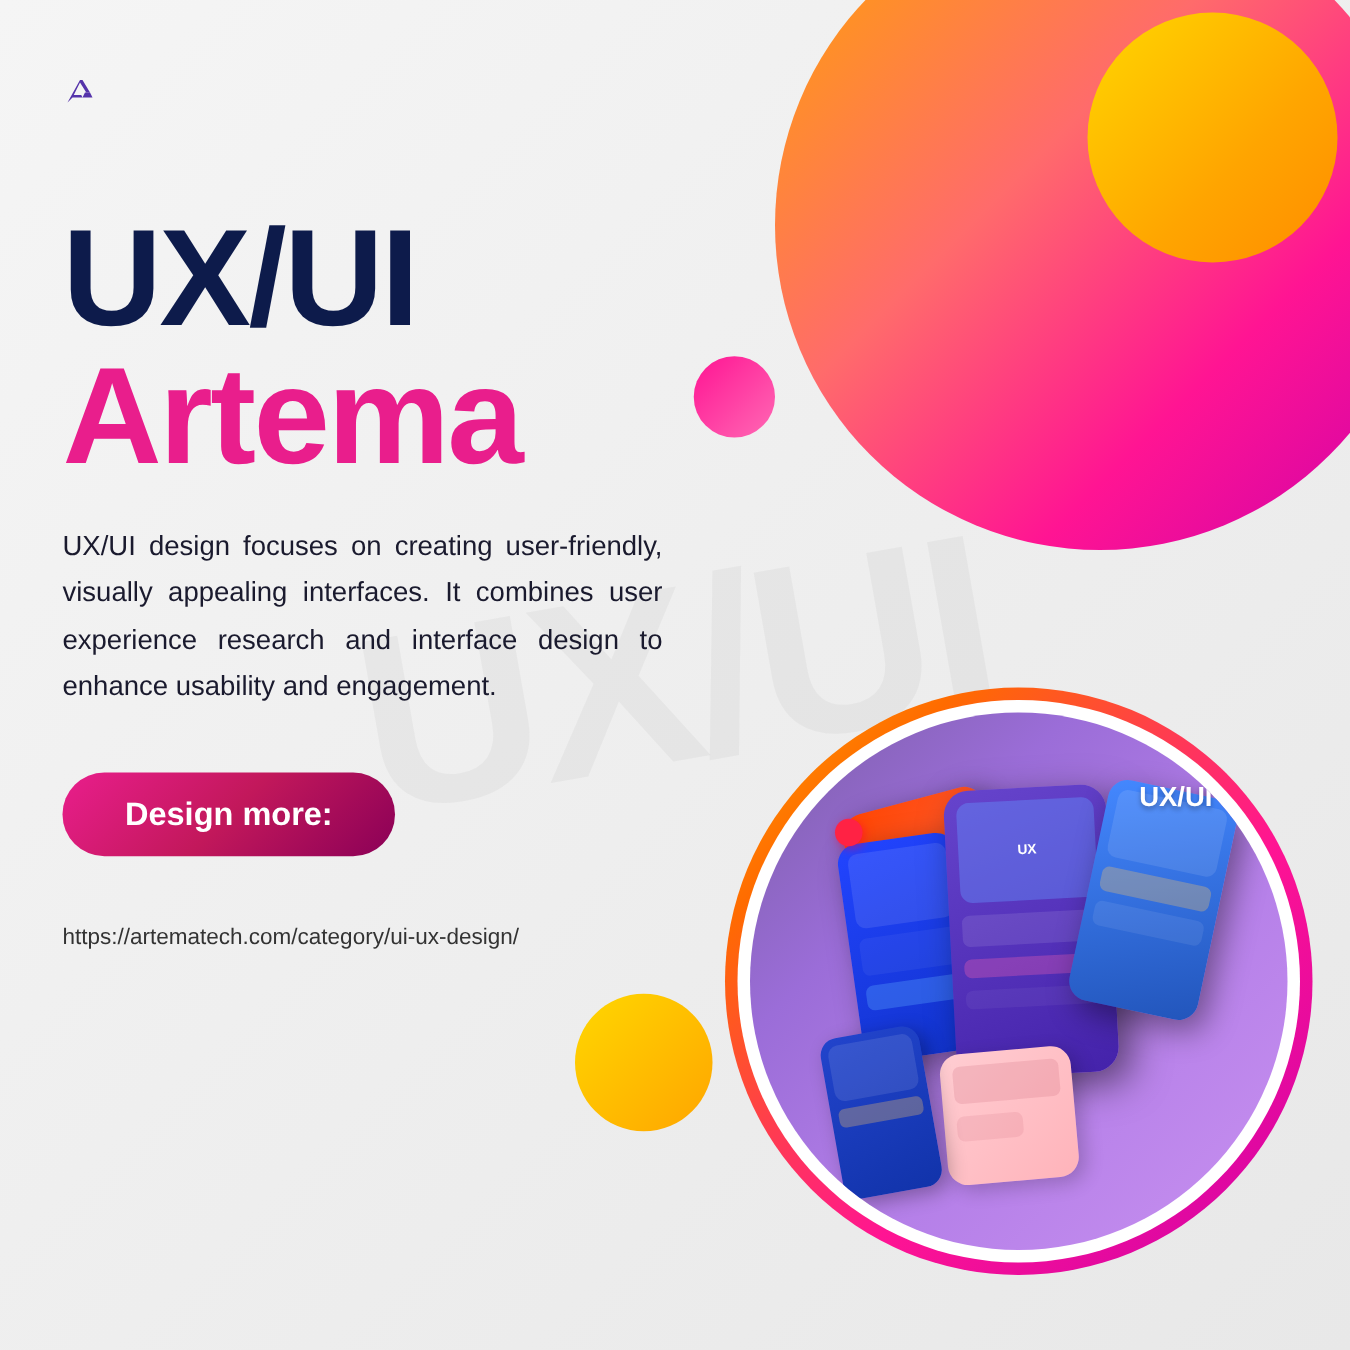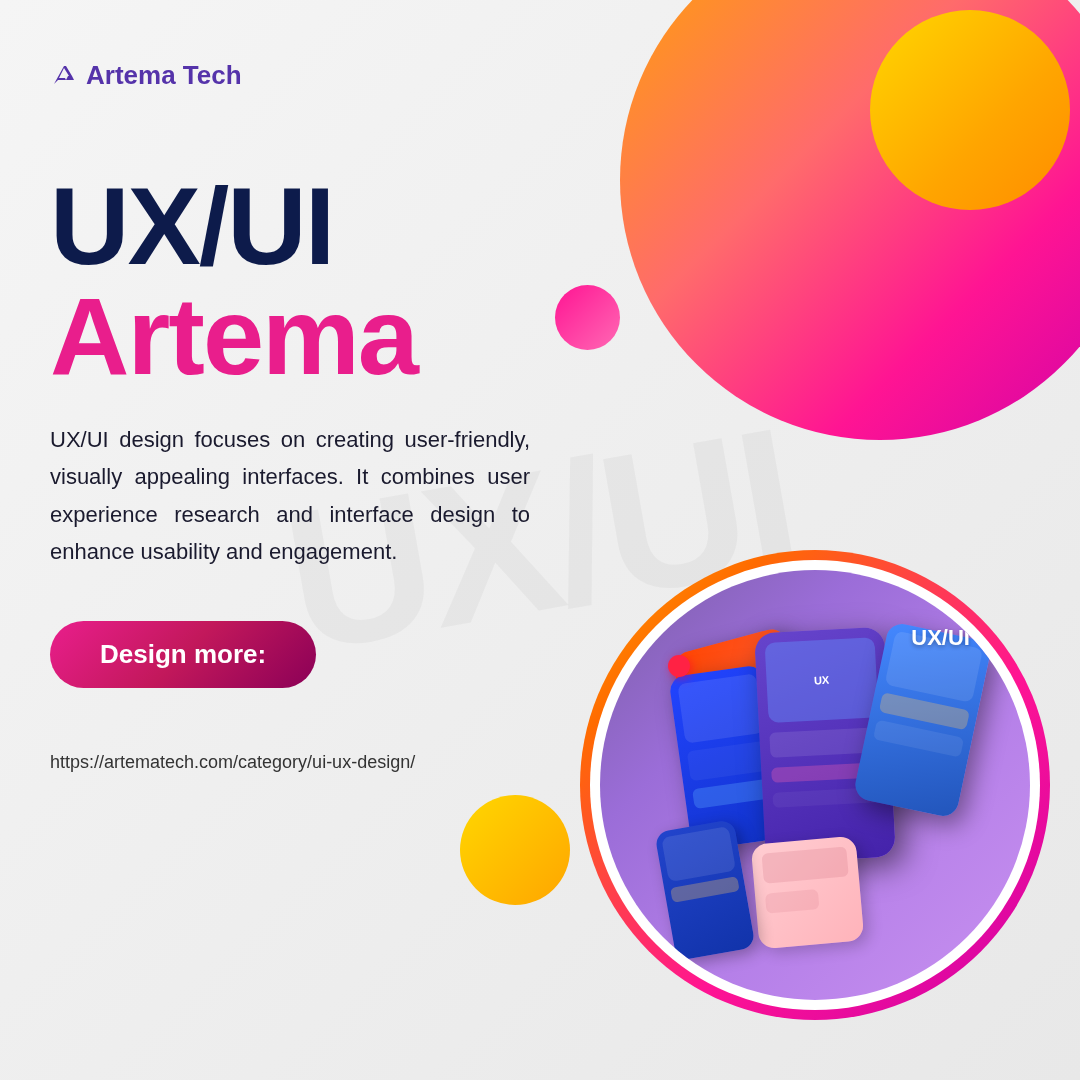--- a/index.html
+++ b/index.html
@@ -214,21 +214,21 @@
       border: none;
       cursor: pointer;
       margin-bottom: 40px;
       text-decoration: none;
     }
 
     
     .url-text {
       font-size: 18px;
       color: #333;
-      margin-top: 24px;
+      margin-top: 14px;
     }
   </style>
 </head>
 <body>
 
 <div class="page-wrapper">
 
   <div class="watermark">UX/UI</div>
 
   <div class="blob-top-right"></div>
@@ -285,21 +285,20 @@
   </div>
 
   <div class="content-area">
     
     
     <div class="logo-area">
       <svg class="logo-icon" viewBox="0 0 28 28" fill="none" xmlns="http://www.w3.org/2000/svg">
         <path d="M4 22 L14 4 L16 4 L22 14 L19 14 L14 6 L9 16 L15 16 L16 18 L8 18 Z" fill="#5533AA"></path>
         <path d="M16 18 L18 14 L22 14 L24 18 Z" fill="#5533AA"></path>
       </svg>
-      <span class="logo-text">Artema Tech</span>
     </div>
 
     
     <div class="main-title-ux">UX/UI</div>
     
     
     <div class="main-title-design">Artema</div>
 
     
     <p class="description">UX/UI design focuses on creating user-friendly, visually appealing interfaces. It combines user experience research and interface design to enhance usability and engagement.</p>

